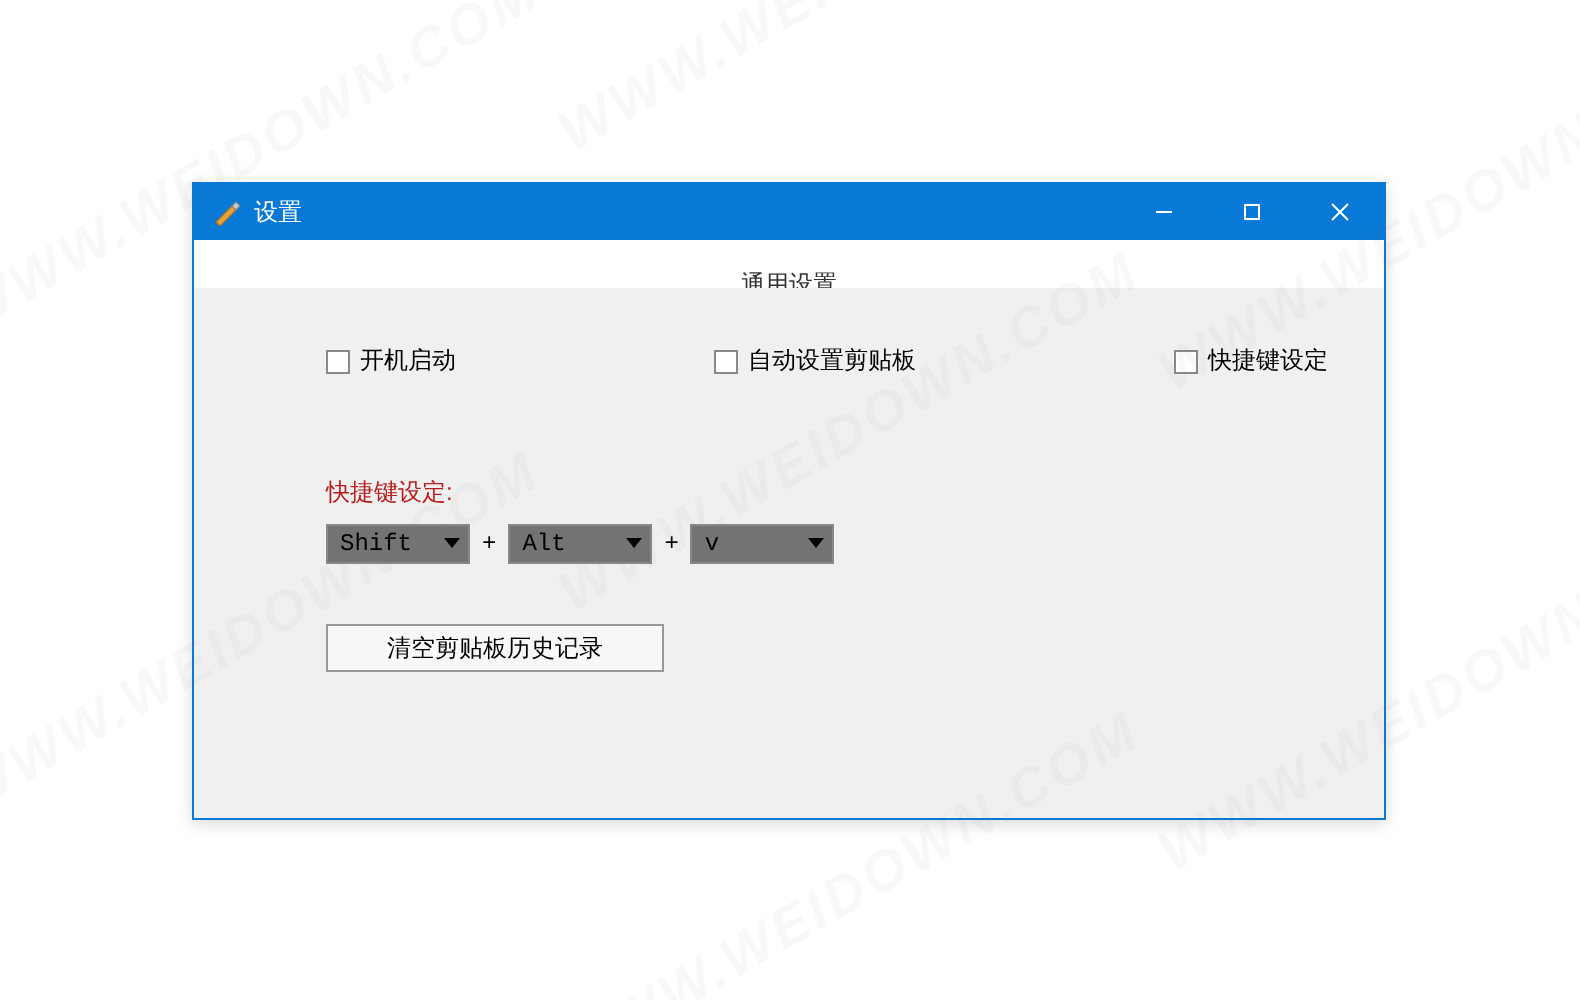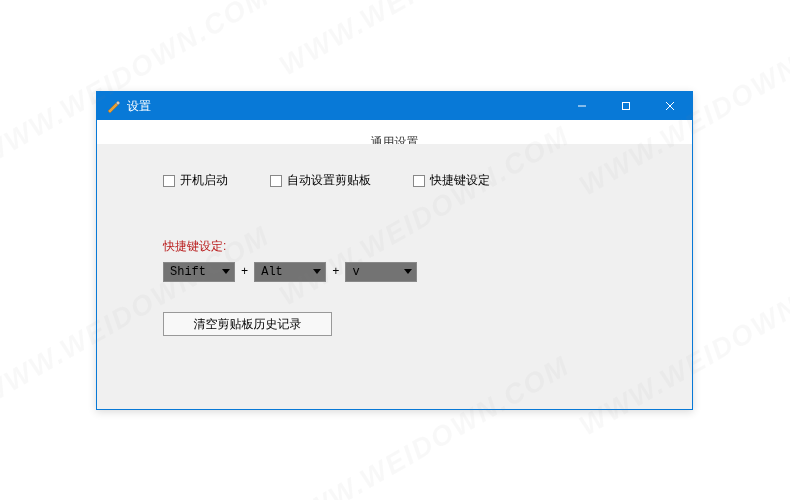--- a/index.html
+++ b/index.html
@@ -97,21 +97,22 @@
     top: 52px;
     bottom: 8px;
     background: #f0f0f0;
   }
   .checkbox-row {
     position: absolute;
     left: 58px;
     top: 28px;
     right: 20px;
     display: flex;
-    gap: 42px;
+    gap: 90px;
+    justify-content: space-between;
   }
   .checkbox-item {
     display: flex;
     align-items: center;
     gap: 5px;
     font-size: 12px;
     color: #000;
   }
   .checkbox-box {
     width: 12px;

